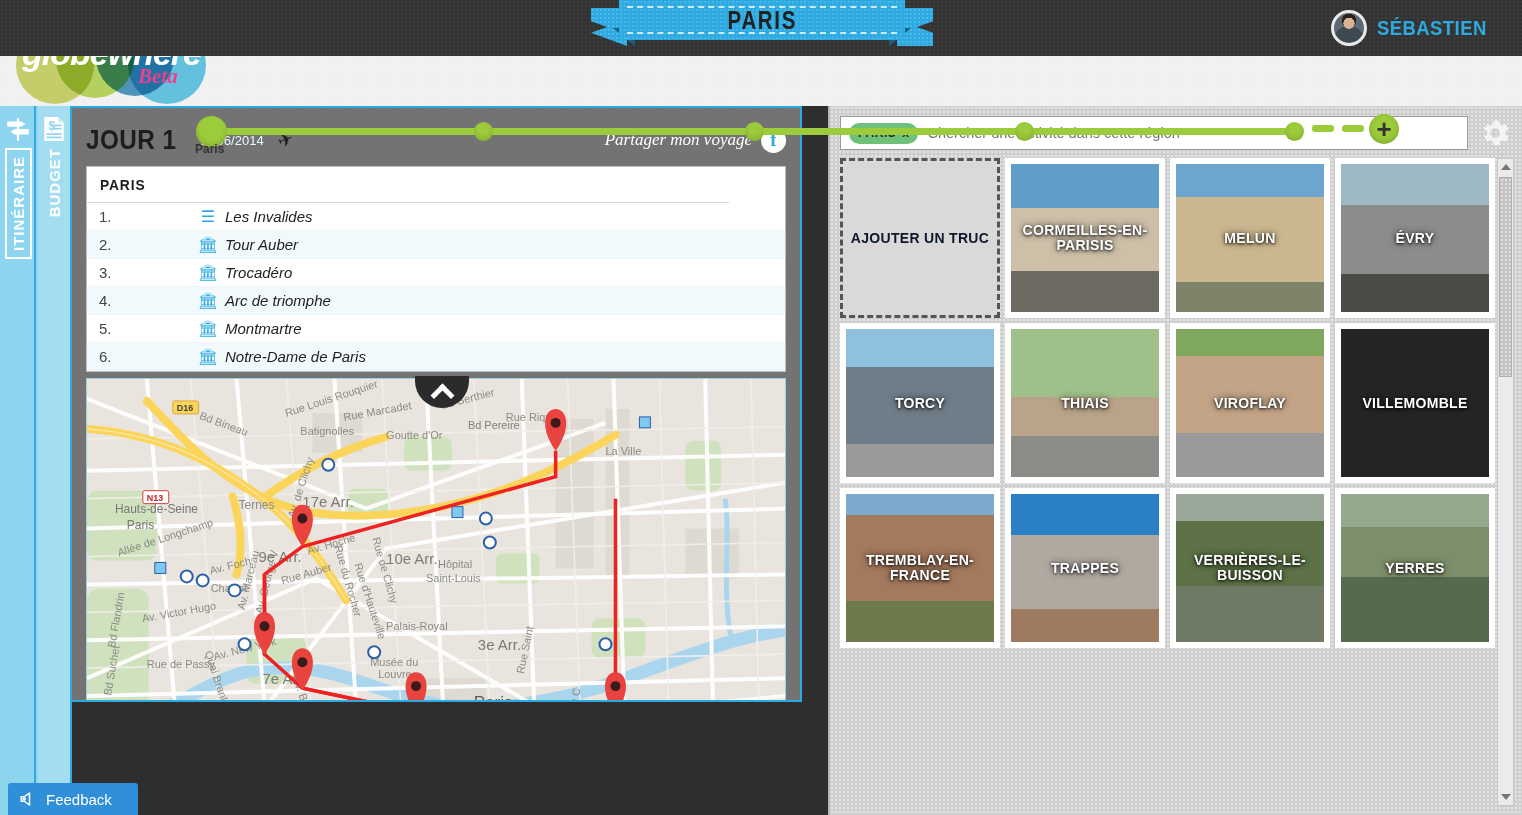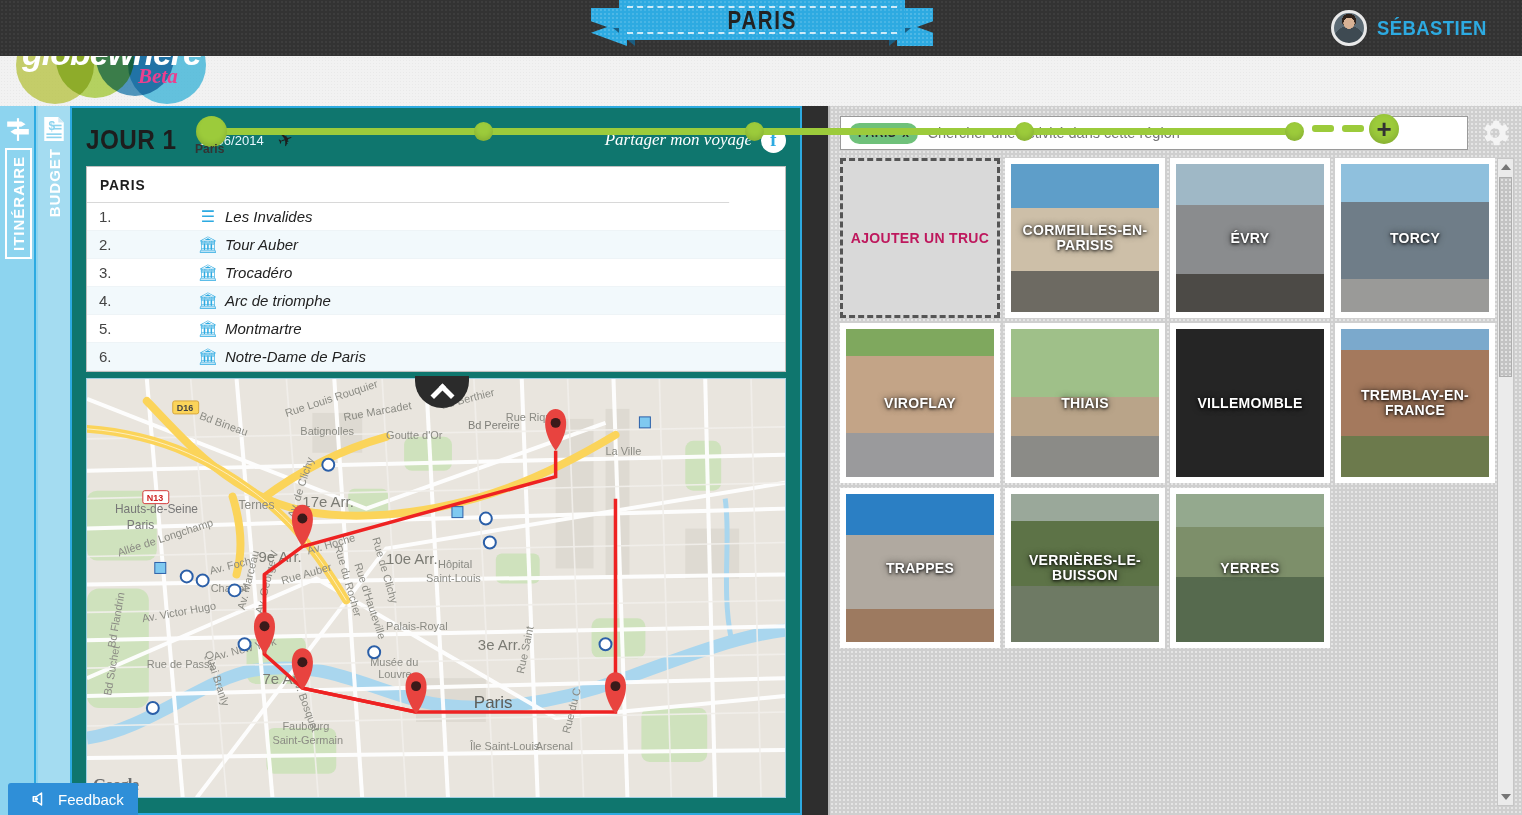--- a/index.html
+++ b/index.html
@@ -108,22 +108,22 @@
   .vtab .glyph{ width:26px;height:26px; margin-bottom:6px; }
   .vtab .vlabel{
     writing-mode:vertical-rl; transform:rotate(180deg);
     font-family:"Liberation Sans Narrow","Liberation Sans",sans-serif;
     font-weight:bold; font-size:15px; color:#fff; letter-spacing:1px;
   }
   .vtab.active .vlabel{ border:2px solid #fff; padding:6px 3px; }
 
   
   #leftpanel{
-    position:absolute; left:72px; top:106px; width:730px; height:709px;
-    background:#0f766e; border:2px solid #2daae1; border-left:none;
+    position:absolute; left:72px; top:106px; width:730px; height:596px;
+    background:#737373; border:2px solid #2daae1; border-left:none;
     z-index:2; overflow:hidden;
   }
   #dayheader{ position:relative; height:52px; padding:12px 14px 0 14px; display:flex; align-items:center;}
   #dayTitle{
     font-family:"Liberation Sans Narrow","Liberation Sans",sans-serif;
     font-weight:bold; font-size:27px; color:#1d1d1d; letter-spacing:0.5px;
     transform:scaleX(0.9); transform-origin:left center;
   }
   #dayDate{ margin-left:12px; font-size:13px; color:#e8f7ff; }
   #planeicon{ margin-left:14px; font-size:18px; color:#1d1d1d; transform:rotate(-20deg);}
@@ -178,21 +178,21 @@
   }
   #gwatermark{
     position:absolute; left:6px; bottom:2px; font-family:"Liberation Serif",serif;
     font-size:17px; color:#6e6e6e; letter-spacing:-1px; font-weight:bold;
   }
   #scalebar{ display:inline-block; width:86px;height:5px; border:1px solid #5a5a5a; border-top:none; margin-bottom:2px;}
 
   
   #feedback{
     position:absolute; left:8px; bottom:0px; height:32px; width:130px;
-    background:#2f8fd8; display:flex; align-items:center; gap:8px; padding-left:22px;
+    background:#2f8fd8; display:flex; align-items:center; gap:8px; padding-left:10px;
     border-radius:3px 3px 0 0; z-index:30;
     color:#fff; font-size:15px;text-align:center;
   }
 
   
   #rightpanel{
     position:absolute; left:828px; top:106px; width:694px; height:709px;
     background:#cfcfcf;
     background-image: radial-gradient(rgba(255,255,255,0.45) 1px, transparent 1px);
     background-size:4px 4px;
@@ -231,21 +231,21 @@
     font-family:"Liberation Sans Narrow","Liberation Sans",sans-serif;
     font-weight:bold; font-size:14px; letter-spacing:0.3px;
     text-shadow:0 1px 3px rgba(0,0,0,0.9), 0 0 7px rgba(0,0,0,0.7);
     padding:0 4px; line-height:1.05;
   }
   .tile.addbox{
     background:#d9d9d9; border:3px dashed #555; padding:0;
     display:flex; align-items:center; justify-content:center;
   }
   .tile.addbox .cap{
-    position:static; transform:none; color:#be185d; text-shadow:none; font-size:14px;
+    position:static; transform:none; color:#0f172a; text-shadow:none; font-size:14px;
   }
 
   
   #scroll{
     position:absolute; right:8px; top:52px; width:17px; height:648px;
     background:#ebebeb; border:1px solid #c6c6c6;
   }
   #scroll .arrow{ position:absolute; left:0;right:0;height:16px; display:flex;align-items:center;justify-content:center;}
   #scroll .arrow.up{ top:0; }
   #scroll .arrow.dn{ bottom:0; }
@@ -592,40 +592,44 @@
     <div class="tile addbox">
       <span class="cap">AJOUTER UN TRUC</span>
     </div>
 
 
     <div class="tile">
       <div class="photo" style="background-image:linear-gradient(#5e9ec9 0 30%,#cdbfa8 30% 72%,#6d6a62 72% 100%);"></div>
       <span class="cap">CORMEILLES-EN-PARISIS</span>
     </div>
 
+    <div class="tile">
+      <div class="photo" style="background-image:linear-gradient(#6ca6cf 0 22%,#cbb78f 22% 80%,#7d8469 80% 100%);"></div>
+      <span class="cap">MELUN</span>
+    </div>
 
     <div class="tile">
       <div class="photo" style="background-image:linear-gradient(#9fb8c6 0 28%,#8a8c8e 28% 74%,#4c4a46 74% 100%);"></div>
       <span class="cap">ÉVRY</span>
     </div>
 
     <div class="tile">
       <div class="photo" style="background-image:linear-gradient(#8fc0dd 0 26%,#6f7d88 26% 78%,#9a9a98 78% 100%);"></div>
       <span class="cap">TORCY</span>
     </div>
 
 
     <div class="tile">
+      <div class="photo" style="background-image:linear-gradient(#9fc089 0 46%,#b9a489 46% 72%,#8b8b87 72% 100%);"></div>
+      <span class="cap">THIAIS</span>
+    </div>
+
+    <div class="tile">
       <div class="photo" style="background-image:linear-gradient(#7fa85e 0 18%,#c3a487 18% 70%,#9a9a9c 70% 100%);"></div>
       <span class="cap">VIROFLAY</span>
-    </div>
-
-    <div class="tile">
-      <div class="photo" style="background-image:linear-gradient(#9fc089 0 46%,#b9a489 46% 72%,#8b8b87 72% 100%);"></div>
-      <span class="cap">THIAIS</span>
     </div>
 
     <div class="tile">
       <div class="photo" style="background:#252525;"></div>
       <span class="cap">VILLEMOMBLE</span>
     </div>
 
 
 
     <div class="tile">

